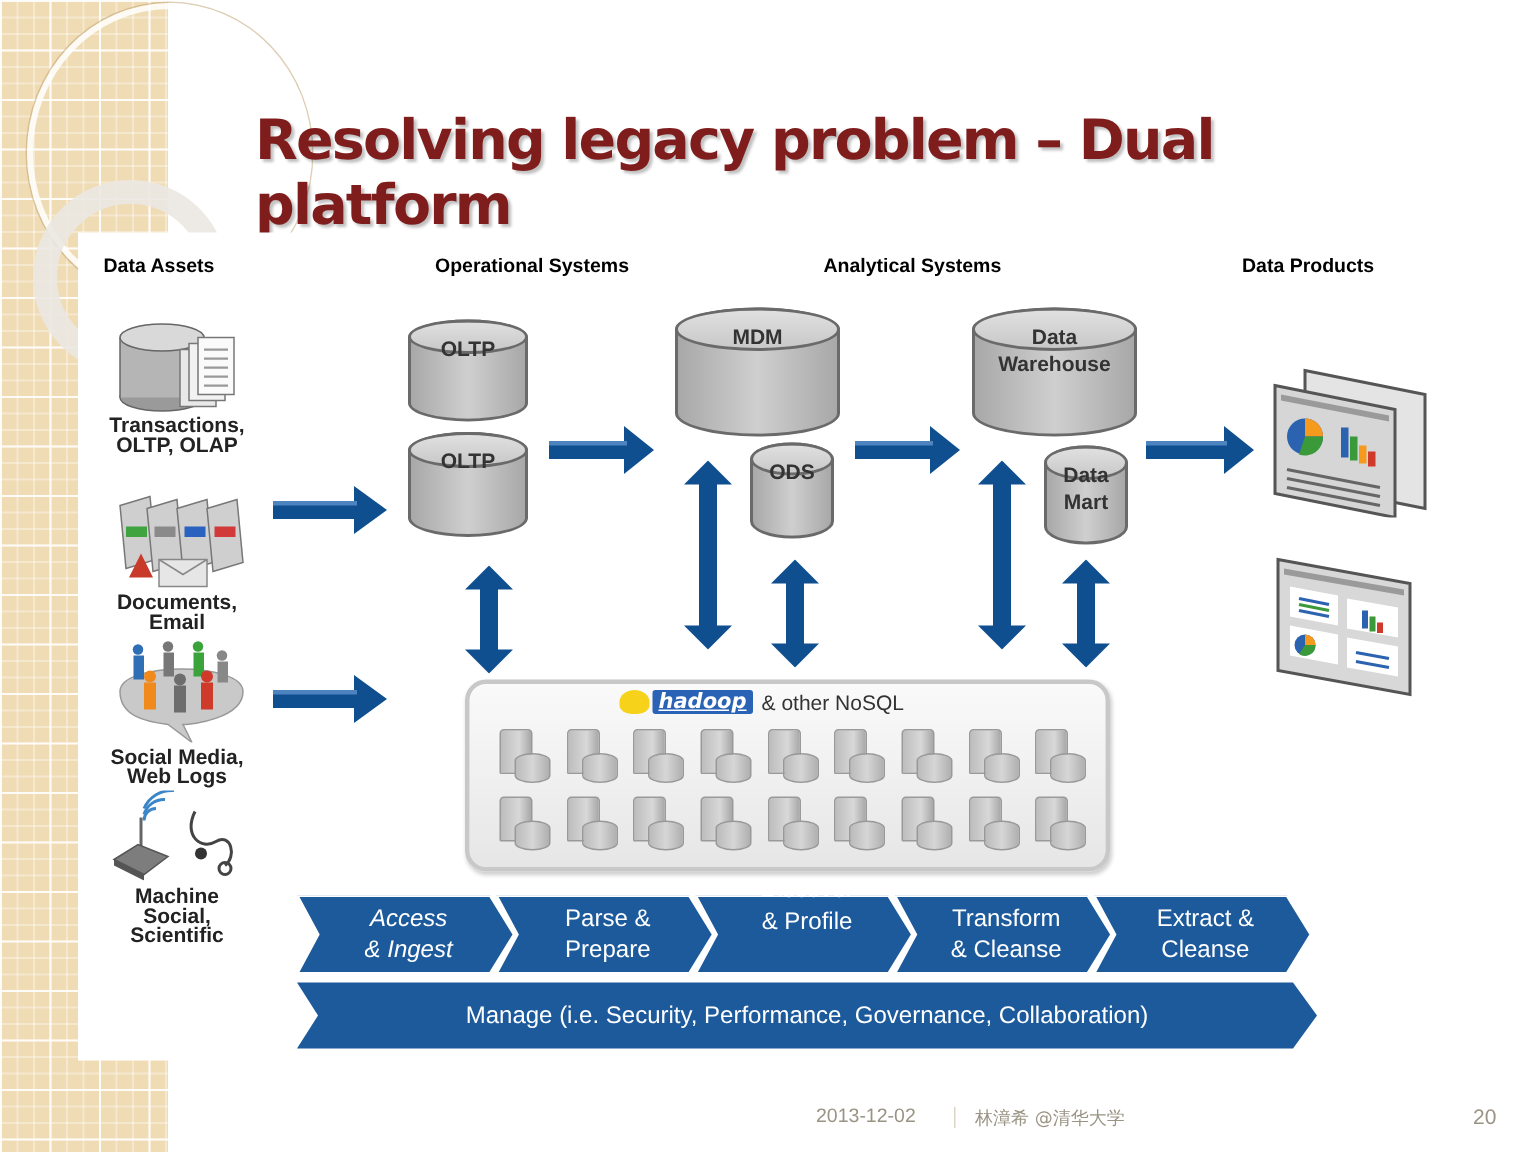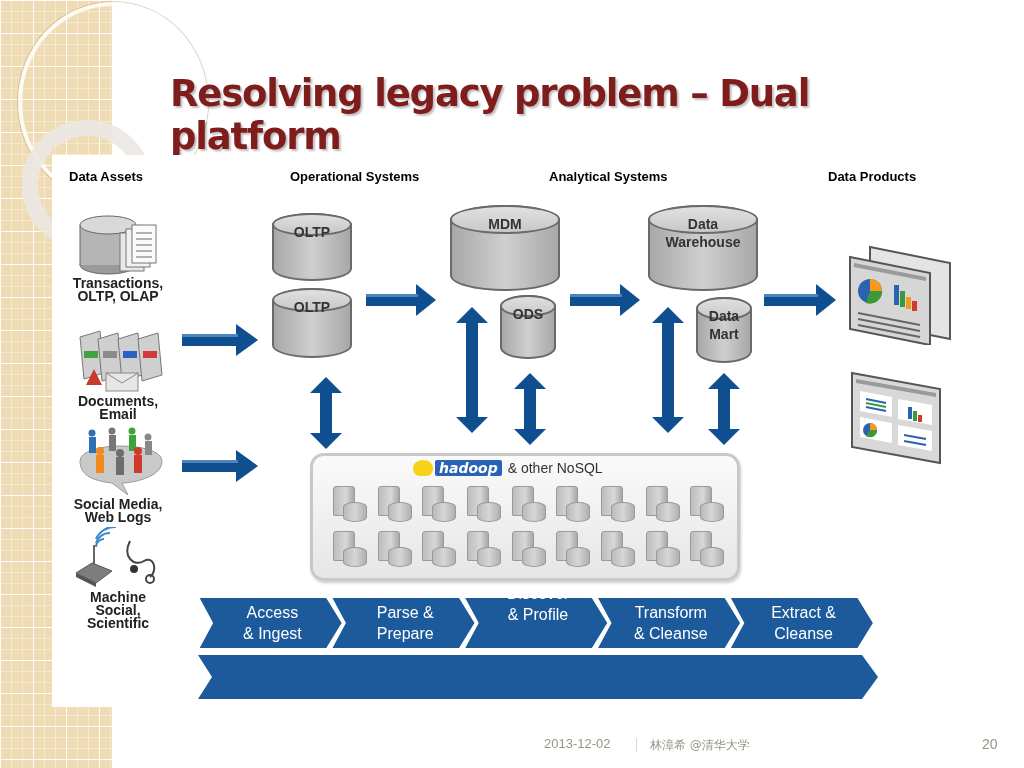--- a/index.html
+++ b/index.html
@@ -67,21 +67,21 @@
     background: linear-gradient(#fafafa, #e6e6e6);
     box-shadow: 1px 2px 3px rgba(0,0,0,0.2);
   }
   .hadoop-label {
     position: absolute; left: 100px; top: 4px; display: flex; align-items: center; gap: 6px;
     font-size: 14px; color: #333;
   }
   .hadoop-logo {
     font-family: "DejaVu Sans", sans-serif; font-style: italic; font-weight: bold;
     color: #ffffff; background: #2a63b6; padding: 0 4px; font-size: 14px;
-    border-radius: 2px; position: relative;
+    border-radius: 2px; position: relative; text-decoration: underline;
   }
   .hadoop-elephant { display: inline-block; width: 20px; height: 16px; background: #f7d21a; border-radius: 50% 50% 40% 40%; margin-right: -4px; }
   .server-grid {
     position: absolute; left: 16px; top: 28px; right: 10px; bottom: 6px;
     display: grid; grid-template-columns: repeat(9, 1fr); grid-template-rows: 1fr 1fr; gap: 2px 4px;
   }
   .server { position: relative; }
   .server .tower {
     position: absolute; left: 4px; top: 2px; width: 22px; height: 30px;
     background: linear-gradient(to right, #bdbdbd, #d8d8d8 60%, #a8a8a8);
@@ -406,39 +406,40 @@
     <g id="chev-shapes">
         <path d="M0 0 L128.8 0 L144.8 26 L128.8 52 L0 52 L14 26 Z" fill="#1c5a9c" stroke="#ffffff" stroke-width="2"></path>
         <path d="M132.8 0 L261.6 0 L277.6 26 L261.6 52 L132.8 52 L146.8 26 Z" fill="#1c5a9c" stroke="#ffffff" stroke-width="2"></path>
         <path d="M265.6 0 L394.40000000000003 0 L410.40000000000003 26 L394.40000000000003 52 L265.6 52 L279.6 26 Z" fill="#1c5a9c" stroke="#ffffff" stroke-width="2"></path>
         <path d="M398.40000000000003 0 L527.2 0 L543.2 26 L527.2 52 L398.40000000000003 52 L412.40000000000003 26 Z" fill="#1c5a9c" stroke="#ffffff" stroke-width="2"></path>
         <path d="M531.2 0 L660 0 L676 26 L660 52 L531.2 52 L545.2 26 Z" fill="#1c5a9c" stroke="#ffffff" stroke-width="2"></path>
       </g>
     <path d="M0 58 L664 58 L680 80 L664 102 L0 102 L14 80 Z" fill="#1c5a9c"></path>
   </svg>
   <div id="chev-labels">
-      <div class="chev-label" style="left: 156px; top: 447px; width: 128.8px;">
+      <div class="chev-label" style="left: 156px; top: 447px; width: 128.8px; font-style: italic;">
         <div>Access</div>
         <div>&amp; Ingest</div>
       </div>
       <div class="chev-label" style="left: 288.8px; top: 447px; width: 128.8px;">
         <div>Parse &amp;</div>
         <div>Prepare</div>
       </div>
       <div class="chev-label" style="left: 421.6px; top: 428px; width: 128.8px;">
         <div>Discover</div>
         <div>&amp; Profile</div>
       </div>
       <div class="chev-label" style="left: 554.4px; top: 447px; width: 128.8px;">
         <div>Transform</div>
         <div>&amp; Cleanse</div>
       </div>
       <div class="chev-label" style="left: 687.2px; top: 447px; width: 128.8px;">
         <div>Extract &amp;</div>
         <div>Cleanse</div>
       </div>
     </div>
+  <div class="chev-label" style="left:146px;top:512px;width:680px;font-size:16px;">Manage (i.e. Security, Performance, Governance, Collaboration)</div>
 </div>
 
 <div class="footer" style="left:544px;">2013-12-02</div>
 <div class="footer-divider"></div>
 <div class="footer" style="left:650px;font-family:'DejaVu Sans',sans-serif;font-size:12px;top:737px;">林漳希 @清华大学</div>
 <div class="footer" style="left:982px;font-size:14px;">20</div>
 
 </body></html>

